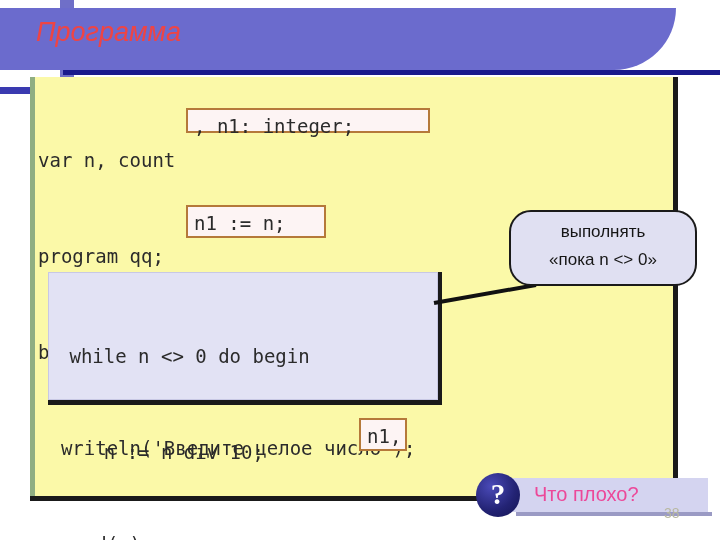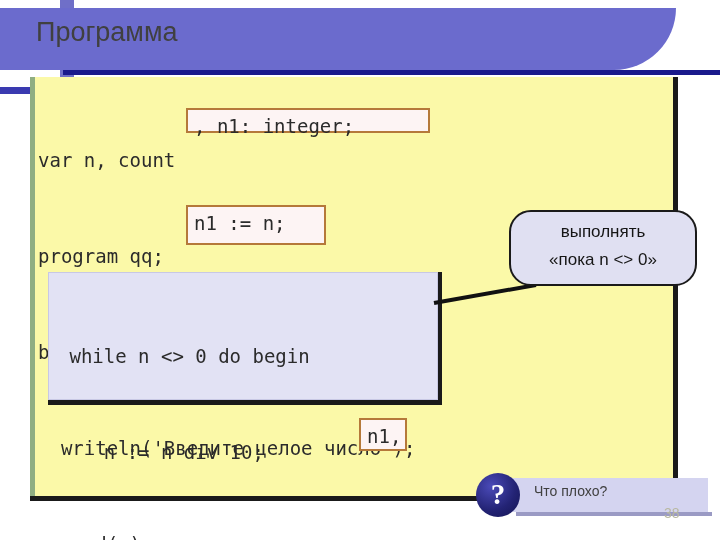--- a/index.html
+++ b/index.html
@@ -42,23 +42,24 @@
     left: 0; top: 8px;
     width: 676px; height: 62px;
     background: #6b6bcd;
     border-bottom-right-radius: 62px 62px;
   }
   .header-title {
     position: absolute;
     left: 36px; top: 17px;
     font-size: 27px;
     font-weight: 400;
-    color: #404040;
+    color: #ef4444;
     letter-spacing: 0px;
     white-space: nowrap;
+    font-style: italic;
   }
   .header-rule {
     position: absolute;
     left: 63px; top: 70px;
     width: 657px; height: 5px;
     background: #1a1a8c;
   }
 
   
   .code-panel {
@@ -110,21 +111,21 @@
     position: absolute;
     left: 6px; top: 2px;
     font-family: "DejaVu Sans Mono", "Liberation Mono", monospace;
     font-size: 19px;
     line-height: 28px;
     color: #2b2b2b;
     white-space: pre;
   }
 
   #hl-vardecl { left: 186px; top: 108px; width: 244px; height: 25px; }
-  #hl-n1assign { left: 186px; top: 205px; width: 140px; height: 40px; text-align: right; }
+  #hl-n1assign { left: 186px; top: 205px; width: 140px; height: 33px; text-align: right; }
   #hl-n1print  { left: 348px; top: 418px; width: 48px;  height: 33px; margin-left: 11px; }
 
   
   .while-block {
     position: absolute;
     left: 48px; top: 272px;
     width: 390px; height: 128px;
     background: #e2e2f4;
     border: 1px solid #c8c8e4;
     box-sizing: border-box;
@@ -192,22 +193,22 @@
   }
   .q-banner-shadow {
     position: absolute;
     left: 516px; top: 512px;
     width: 196px; height: 4px;
     background: #9a9ac4;
   }
   .q-banner-label {
     position: absolute;
     left: 534px; top: 483px;
-    font-size: 14px;
-    color: #404040;
+    font-size: 20px;
+    color: #ec4899;
     white-space: nowrap;
   }
   .q-bubble {
     position: absolute;
     left: 476px; top: 473px;
     width: 44px; height: 44px;
     border-radius: 50%;
     background: radial-gradient(circle at 34% 30%, #4a4ab8 0%, #232374 58%, #141452 100%);
   }
   .q-mark {

